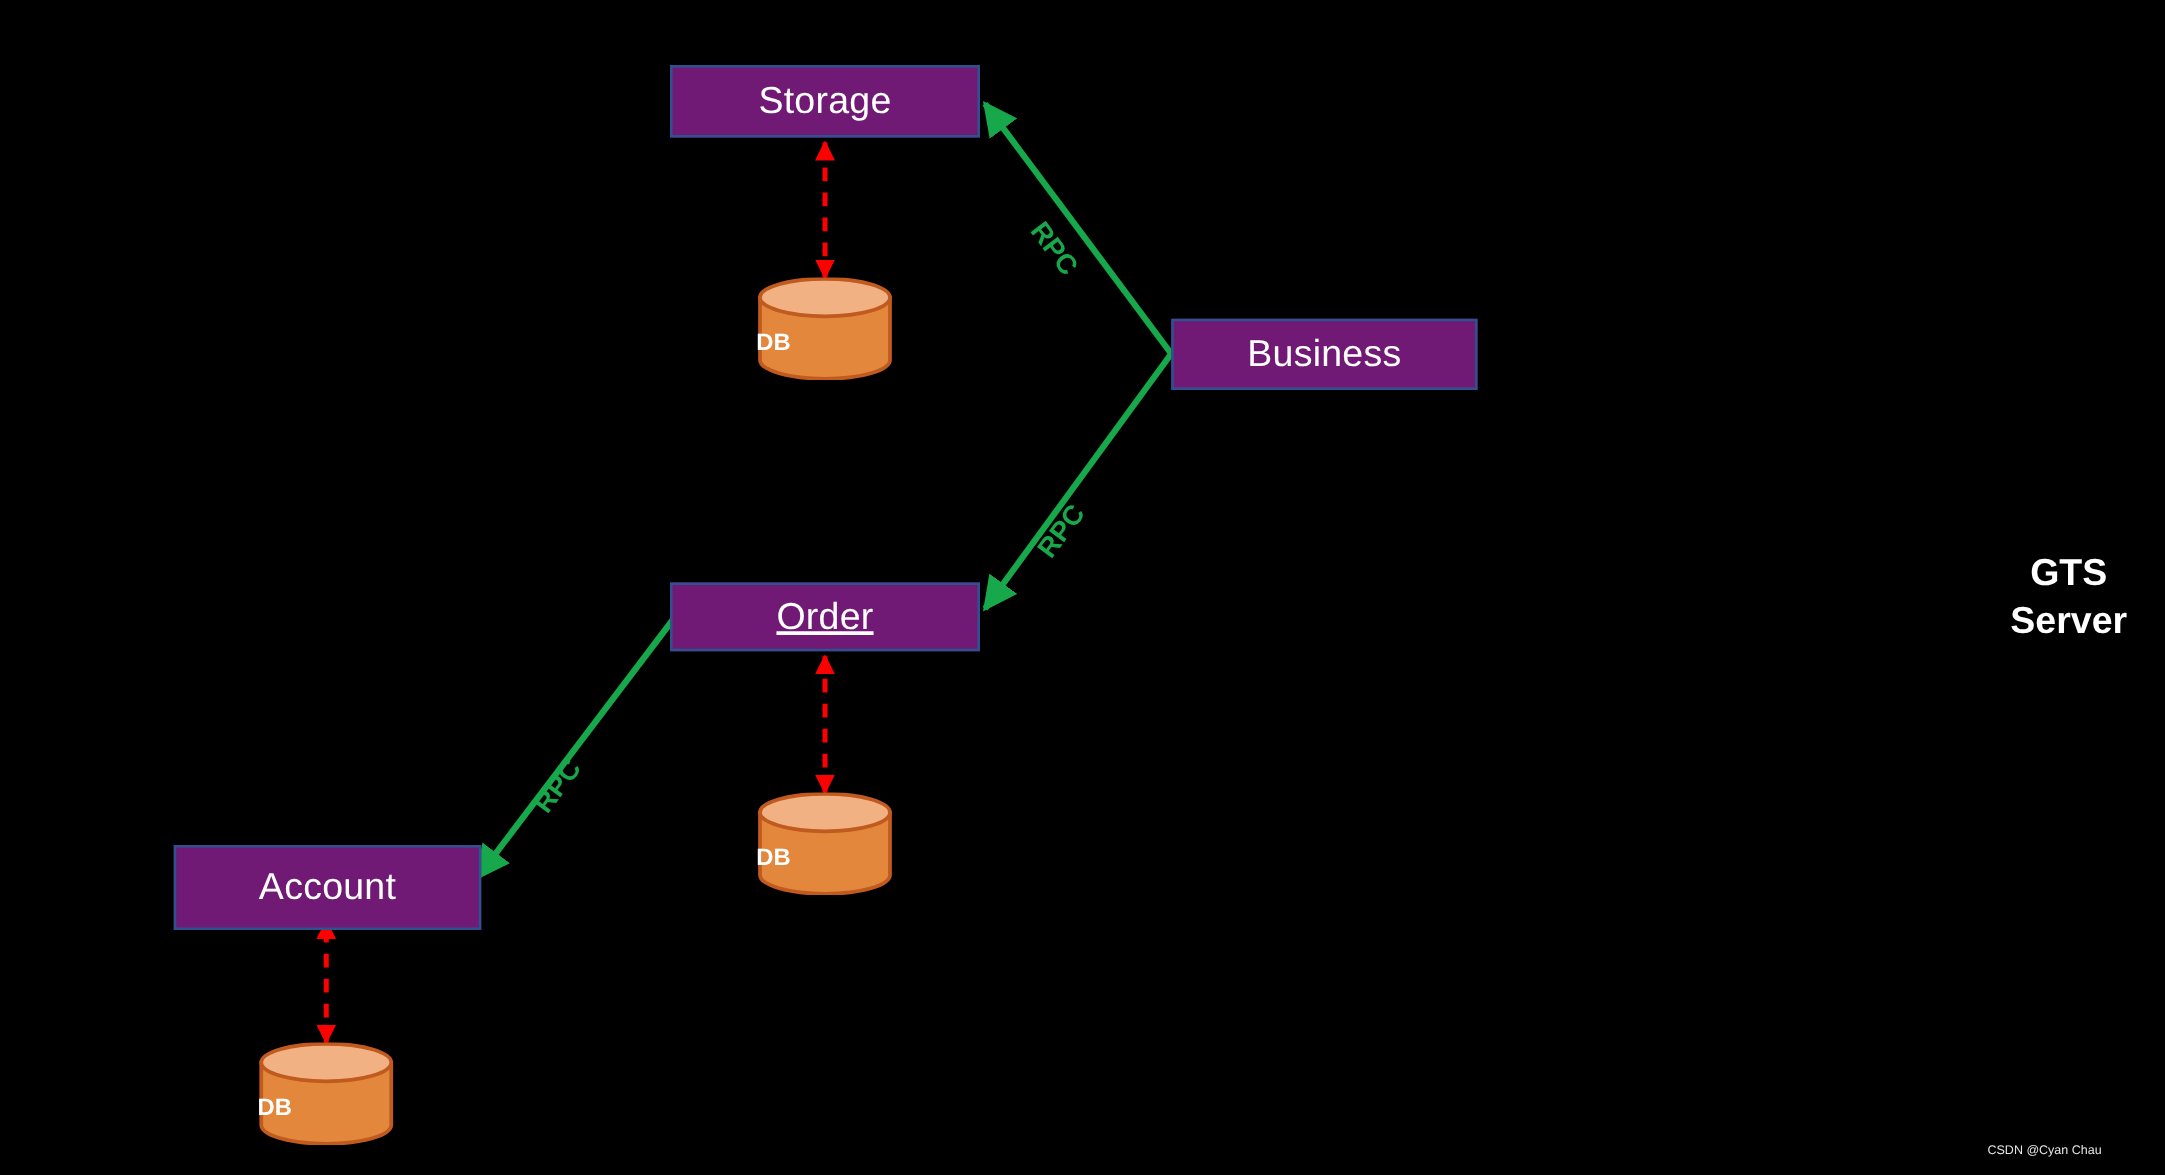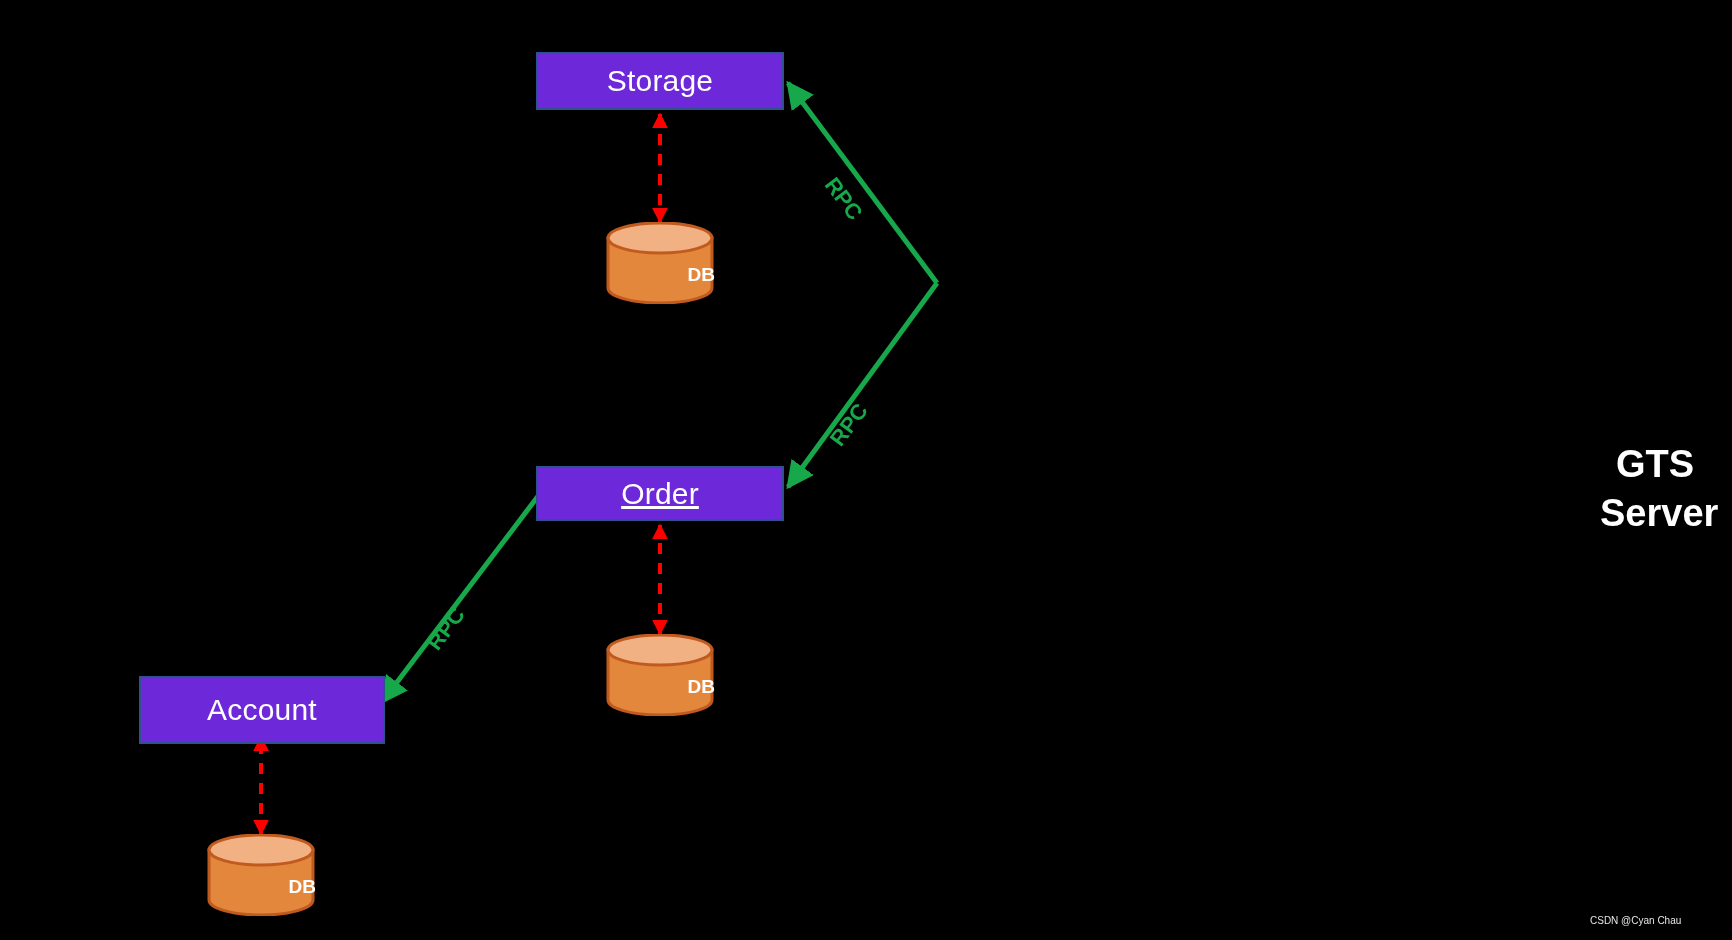--- a/index.html
+++ b/index.html
@@ -17,58 +17,58 @@
   }
   #diagram-svg {
     position: absolute;
     left: 0;
     top: 0;
     width: 1732px;
     height: 940px;
   }
   .node-box {
     position: absolute;
-    background: #6d28d9;
+    background: #701a75;
     border: 2px solid #2E528F;
     box-sizing: border-box;
     display: flex;
     align-items: center;
     justify-content: center;
     color: #FFFFFF;
     font-size: 30px;
     font-weight: 400;
     letter-spacing: 0.2px;
     font-family: "Liberation Sans", sans-serif;
   }
   .db-node {
     position: absolute;
   }
   .db-label {
     position: absolute;
     width: 100%;
-    text-align: right;
+    text-align: left;
     color: #FFFFFF;
     font-size: 19px;
     font-weight: bold;
     font-family: "Liberation Sans", sans-serif;
     pointer-events: none;
   }
   .rpc-label {
     position: absolute;
     color: #16A84A;
     font-size: 22px;
     font-weight: bold;
     font-family: "Liberation Sans", sans-serif;
     white-space: nowrap;
     transform-origin: 50% 50%;
   }
   .gts-server {
     position: absolute;
     color: #FFFFFF;
-    font-size: 38px;
+    font-size: 30px;
     font-weight: bold;
     line-height: 1.28;
     text-align: center;
     font-family: "Liberation Sans", sans-serif;
     white-space: pre-line;
   }
   .watermark {
     position: absolute;
     color: #e5e5e5;
     font-size: 10px;
@@ -100,20 +100,23 @@
 
     <line x1="660" y1="114" x2="660" y2="222" stroke="#FF0000" stroke-width="4" stroke-dasharray="11 9" marker-start="url(#arrow-red-start)" marker-end="url(#arrow-red-end)"></line>
     <line x1="660" y1="634" x2="660" y2="525" stroke="#FF0000" stroke-width="4" stroke-dasharray="11 9" marker-start="url(#arrow-red-start)" marker-end="url(#arrow-red-end)"></line>
     <line x1="261" y1="834" x2="261" y2="737" stroke="#FF0000" stroke-width="4" stroke-dasharray="11 9" marker-start="url(#arrow-red-start)" marker-end="url(#arrow-red-end)"></line>
   </svg>
 
   <div class="node-box" style="left:536px; top:52px; width:248px; height:58px;">
     <span>Storage</span>
   </div>
 
+  <div class="node-box" style="left:937px; top:255px; width:245px; height:57px;">
+    <span>Business</span>
+  </div>
 
   <div class="node-box" style="left:536px; top:466px; width:248px; height:55px;text-decoration:underline;">
     <span>Order</span>
   </div>
 
   <div class="node-box" style="left:139px; top:676px; width:246px; height:68px;">
     <span>Account</span>
   </div>
 
   <div class="db-node" style="left:605px; top:222px; width:110px; height:82px;">

